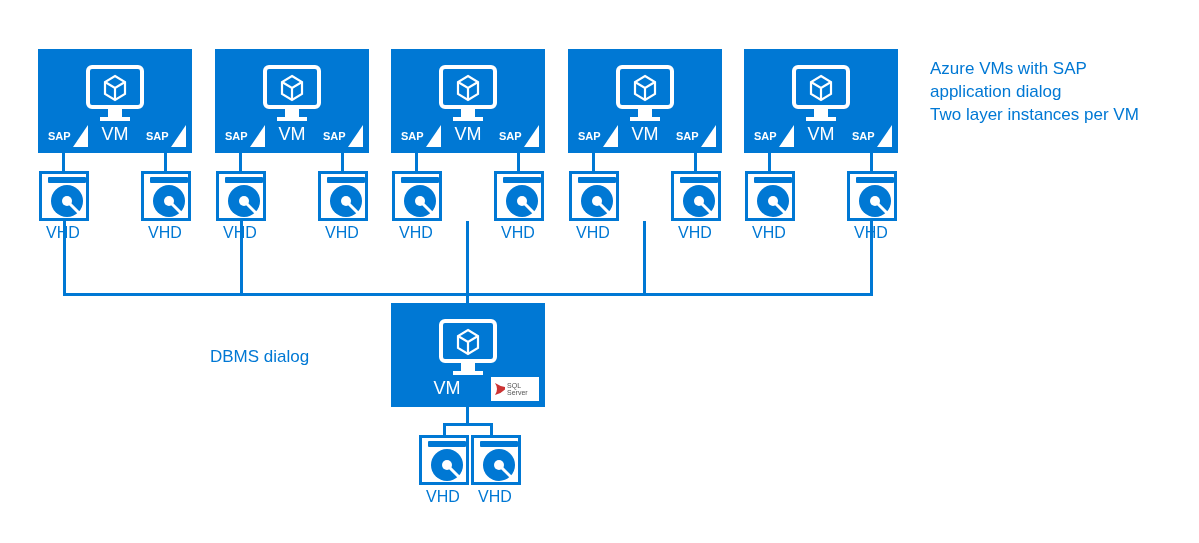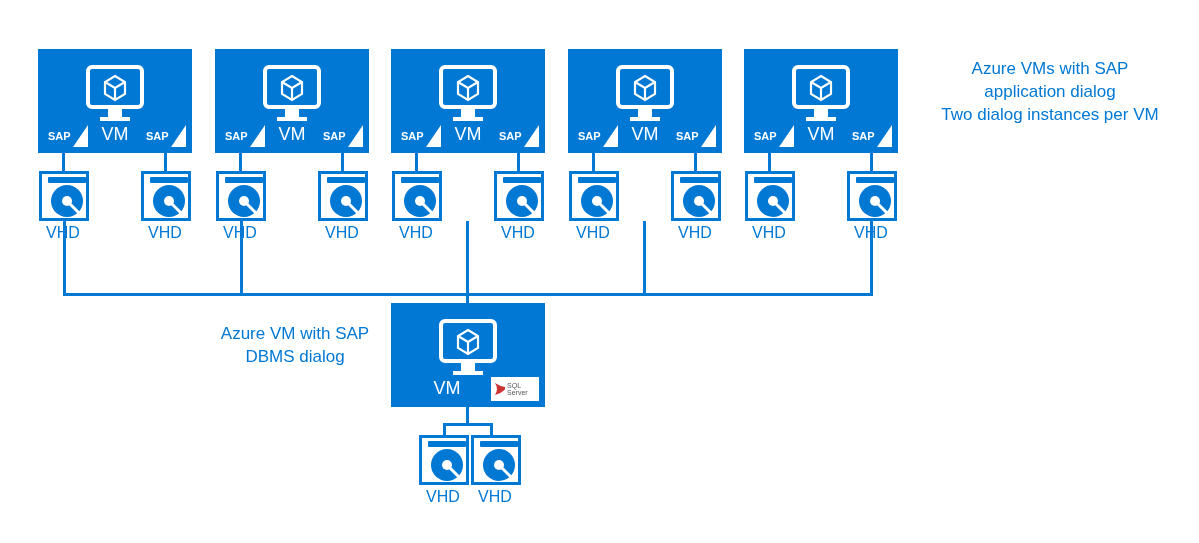--- a/index.html
+++ b/index.html
@@ -62,21 +62,20 @@
   .vhd-label {
     position: absolute;
     color: #0078d4;
     font-size: 16px;
     text-align: center;
   }
   .annotation {
     position: absolute;
     color: #0078d4;
     font-size: 17px;
-    text-align: center;
     line-height: 1.35;
   }
   .connector {
     position: absolute;
     background: #0078d4;
   }
 </style>
 </head>
 <body>
 
@@ -225,21 +224,21 @@
     </svg></div>
 <div class="vhd-label" style="left:752px; top:224px;">VHD</div>
 <div class="vhd-box" style="left:847px; top:171px;"><svg width="50" height="50">
       <use href="#disk-icon"></use>
     </svg></div>
 <div class="vhd-label" style="left:854px; top:224px;">VHD</div>
 
 <div class="annotation" style="left:930px; top:58px; width:240px;">
   <span>Azure VMs with SAP</span><br>
   <span>application dialog</span><br>
-  <span>Two dialog instances per VM</span>
+  <span>Two layer instances per VM</span>
 </div>
 
 <div class="connector" style="left:63px;  top:221px; width:3px; height:74px;"></div>
 <div class="connector" style="left:240px; top:221px; width:3px; height:74px;"></div>
 <div class="connector" style="left:466px; top:221px; width:3px; height:74px;"></div>
 <div class="connector" style="left:643px; top:221px; width:3px; height:74px;"></div>
 <div class="connector" style="left:870px; top:221px; width:3px; height:74px;"></div>
 
 <div class="connector" style="left:63px; top:293px; width:810px; height:3px;"></div>
 
@@ -252,21 +251,21 @@
   <span class="vm-label" style="left:36%;">VM</span>
   <div class="sql-badge">
     <svg width="16" height="16">
         <use href="#sql-logo"></use>
       </svg>
     <span style="font-size:7px; color:#555; line-height:1;">SQL Server</span>
   </div>
 </div>
 
 <div class="annotation" style="left:210px; top:323px; width:170px;">
-  <span>Azure VM with SAP</span><br>
+  <br>
   <span>DBMS dialog</span>
 </div>
 
 <div class="connector" style="left:466px; top:407px; width:3px; height:18px;"></div>
 <div class="connector" style="left:443px; top:423px; width:50px; height:3px;"></div>
 <div class="connector" style="left:443px; top:423px; width:3px; height:12px;"></div>
 <div class="connector" style="left:490px; top:423px; width:3px; height:12px;"></div>
 
 <div class="vhd-box" style="left:419px; top:435px;"><svg width="50" height="50">
       <use href="#disk-icon"></use>

